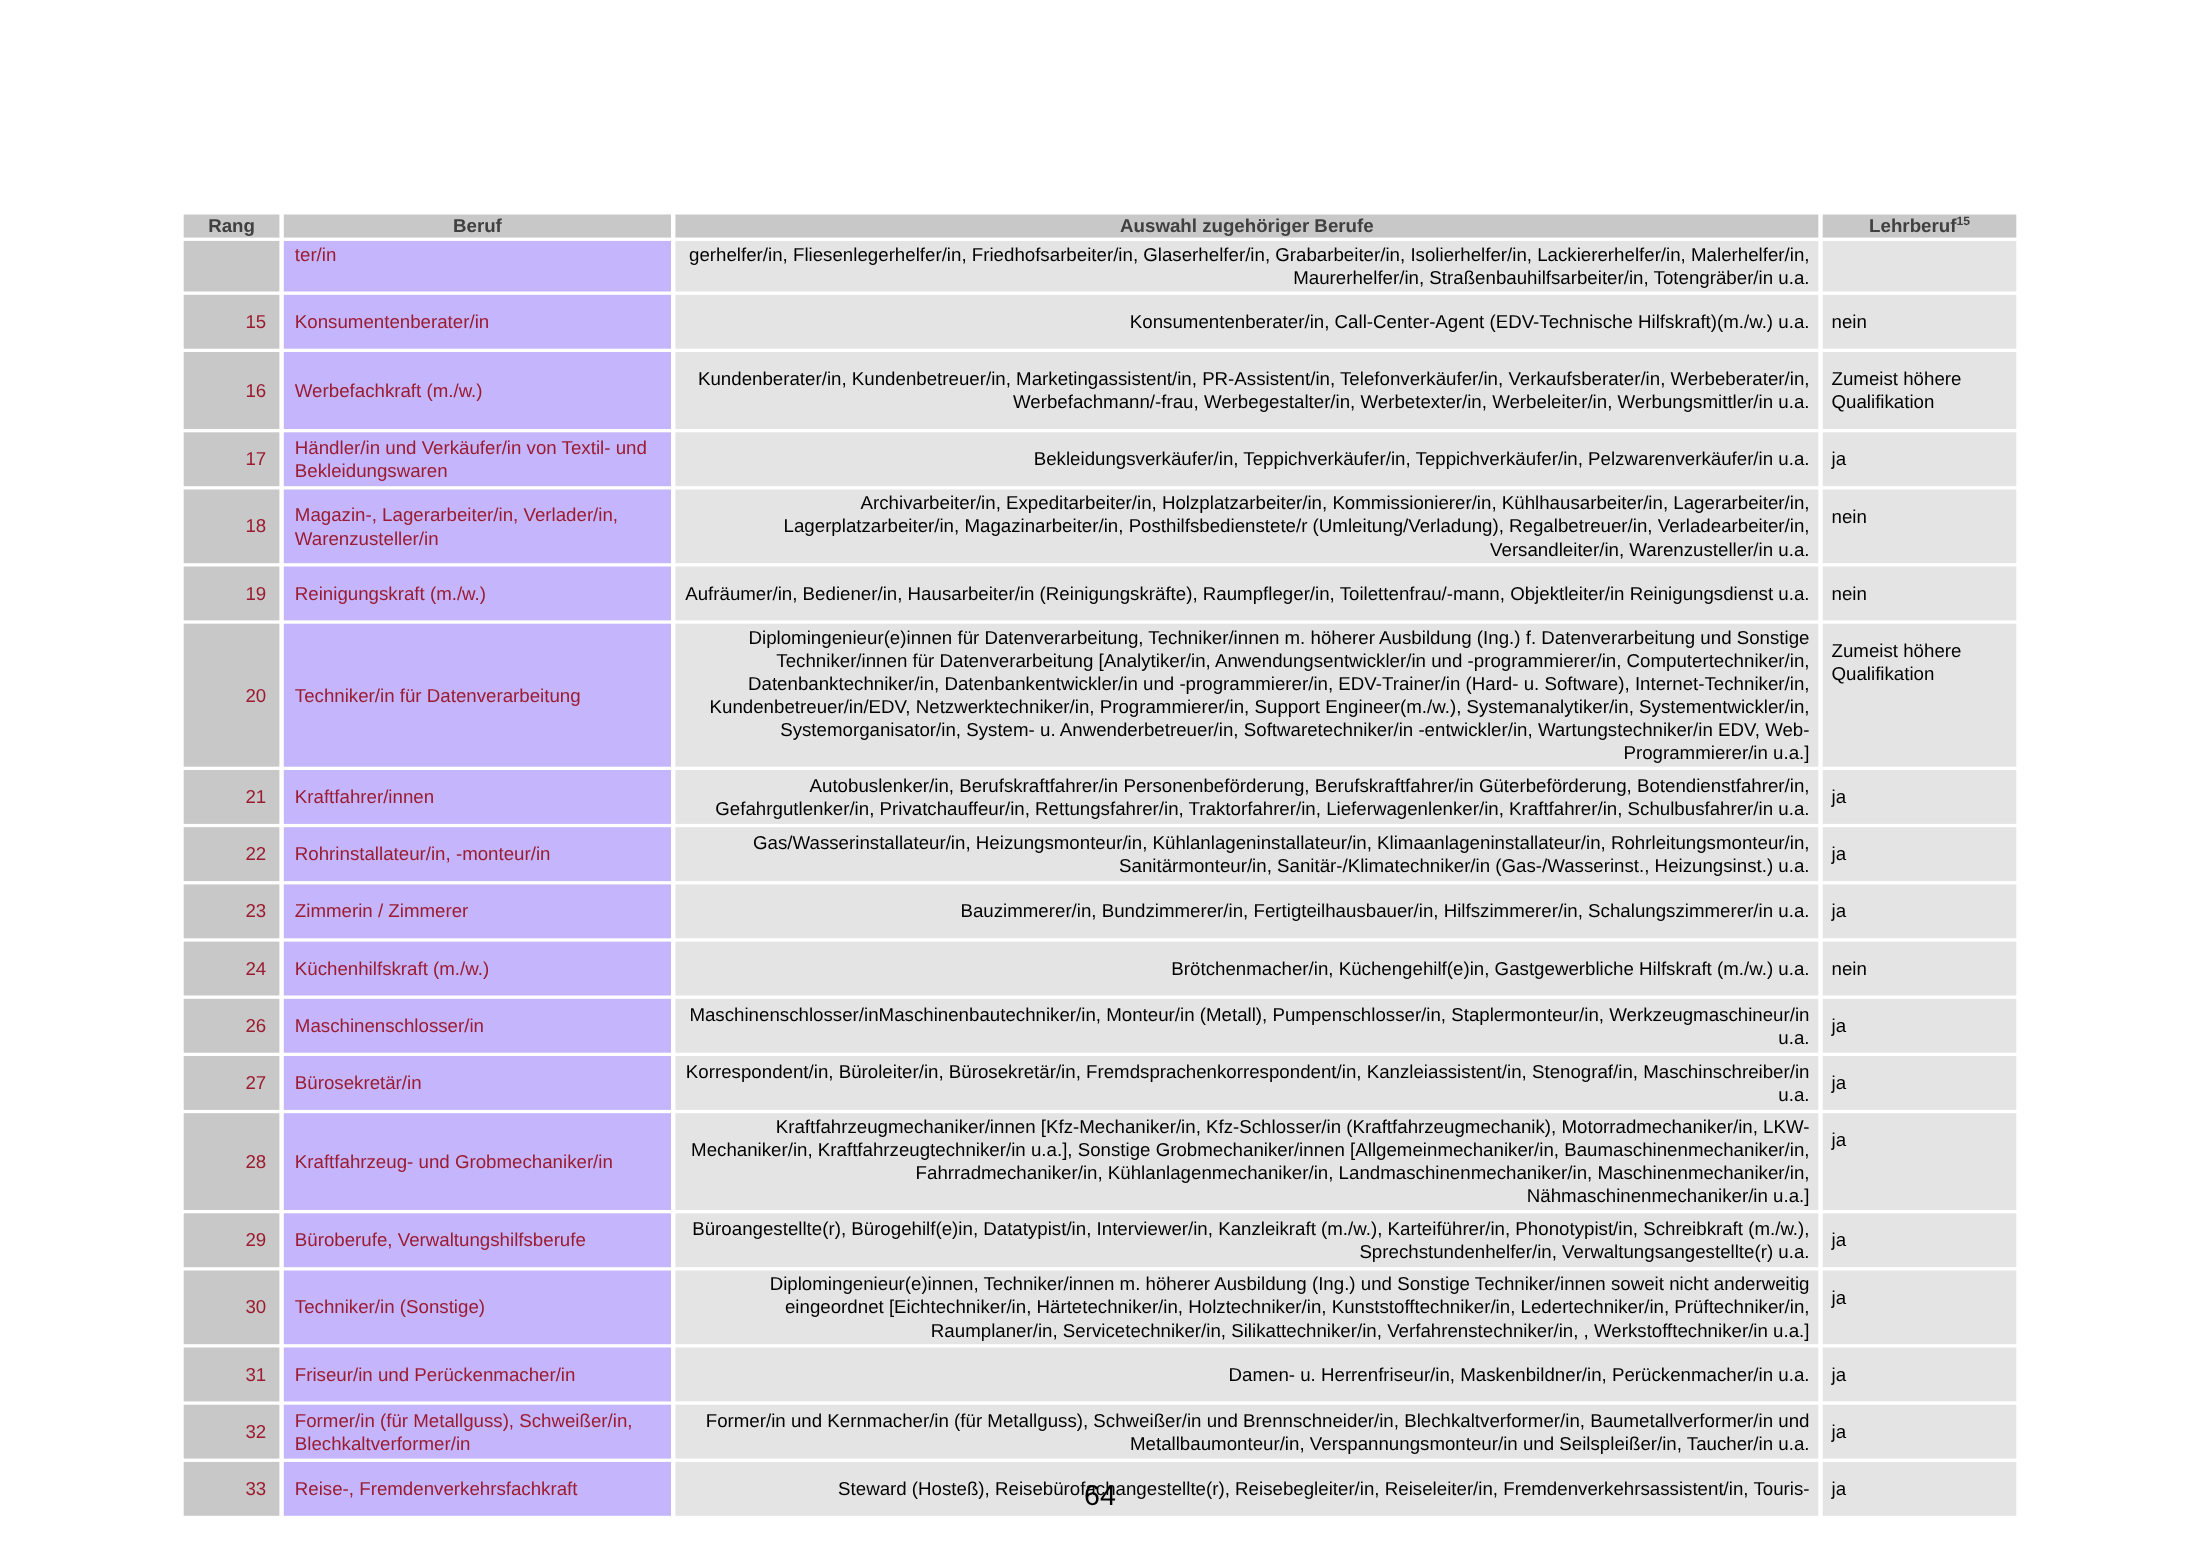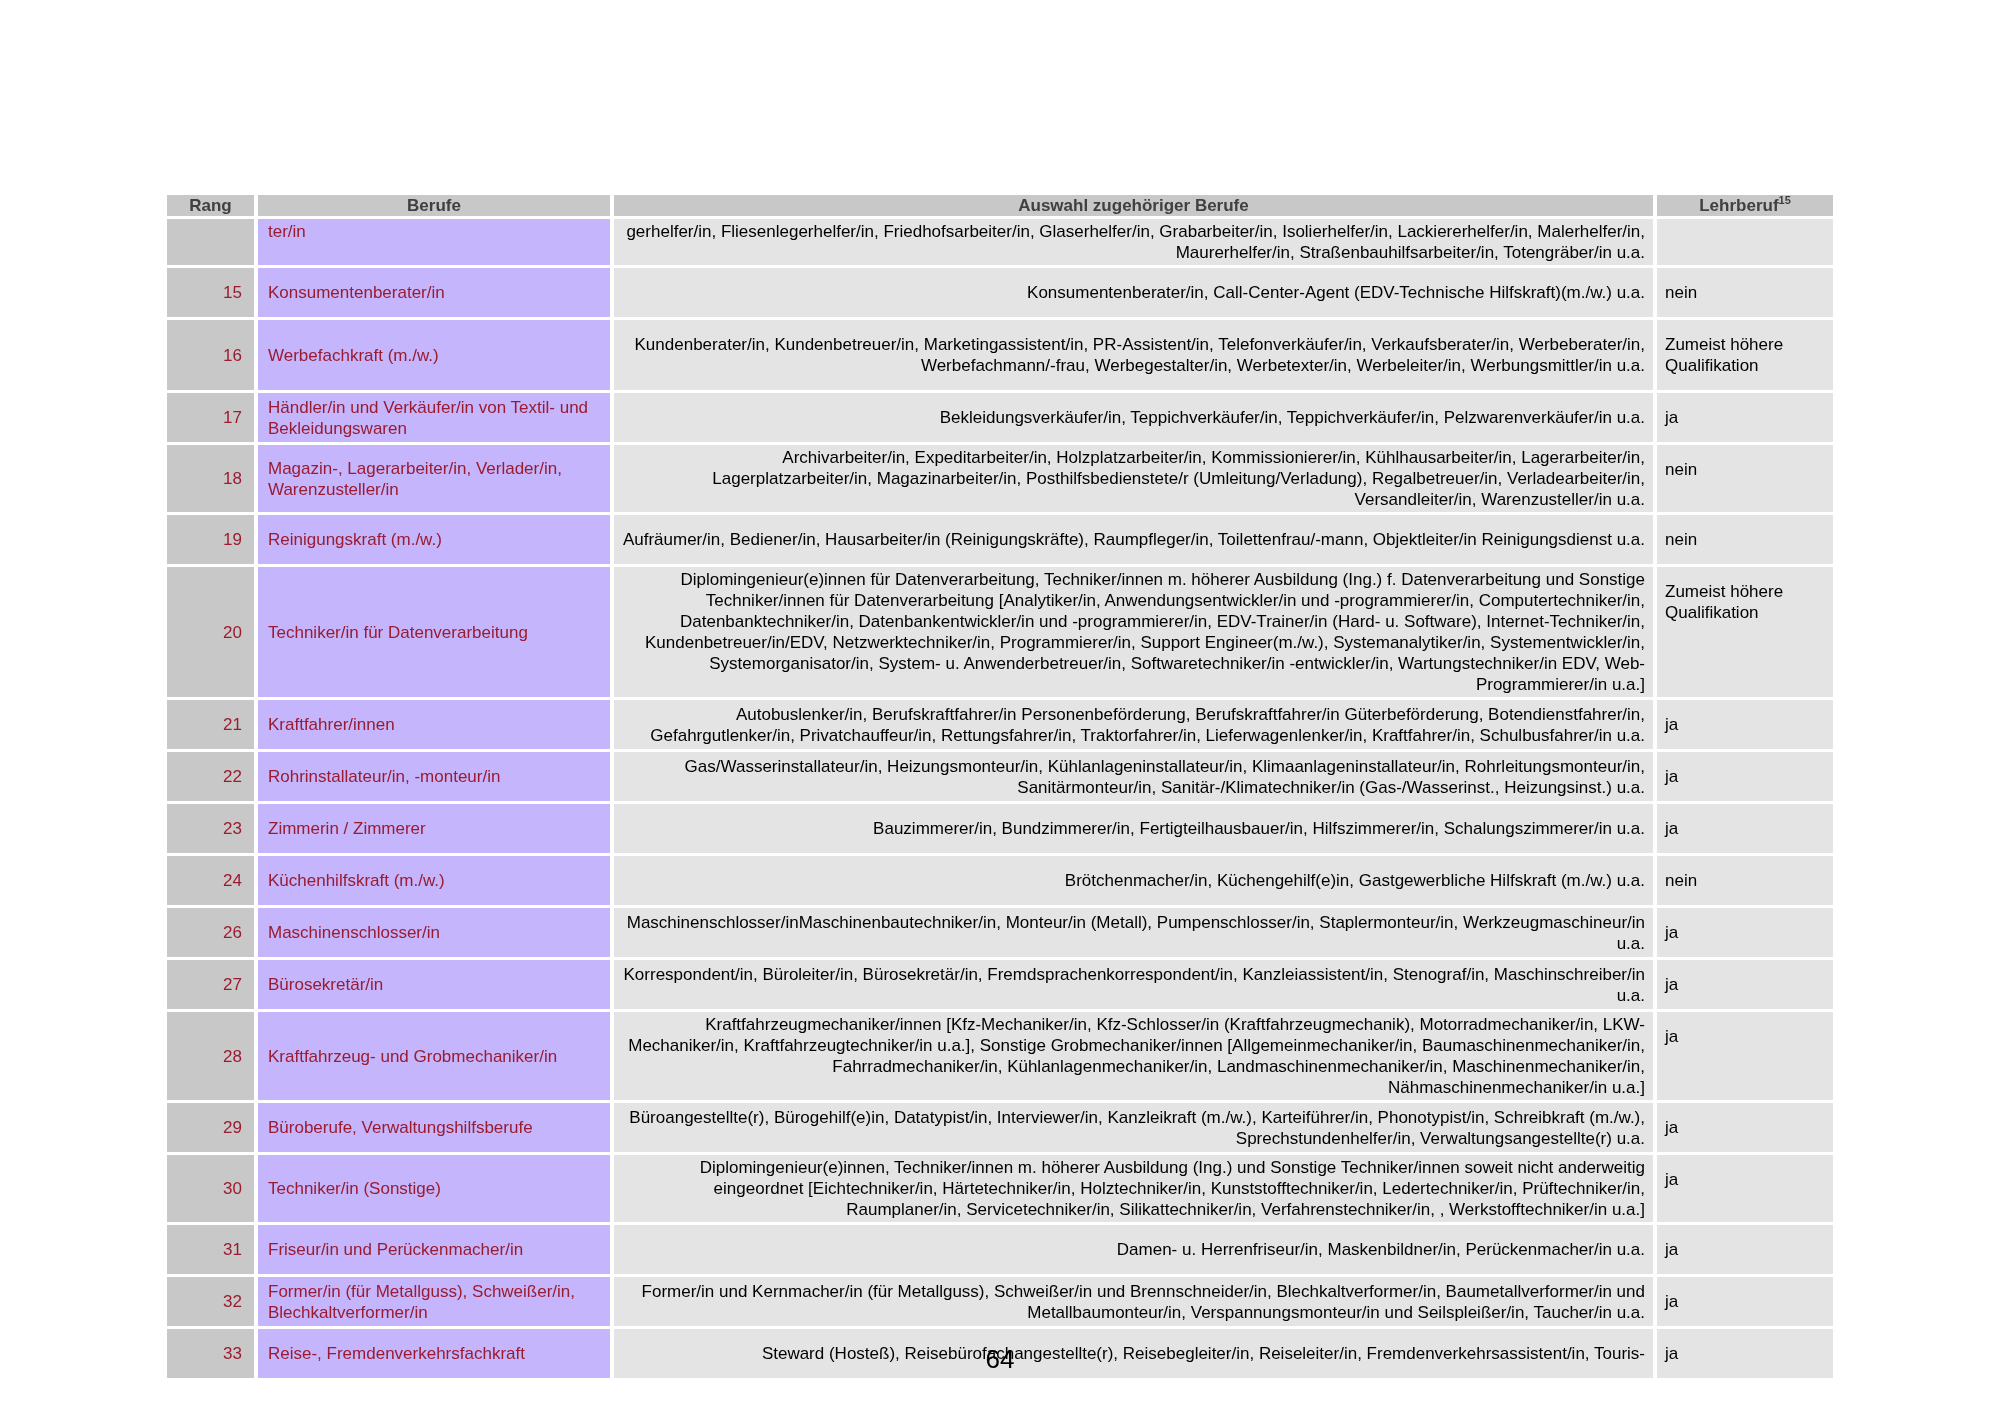--- a/index.html
+++ b/index.html
@@ -87,21 +87,21 @@
   <table class="berufe">
     <colgroup>
       <col style="width:87px">
       <col style="width:352px">
       <col style="width:1039px">
       <col style="width:176px">
     </colgroup>
     <thead>
       <tr>
         <th>Rang</th>
-        <th>Berufe</th>
+        <th>Beruf</th>
         <th>Auswahl zugehöriger Berufe</th>
         <th><span>Lehrberuf</span><sup>15</sup></th>
       </tr>
     </thead>
     <tbody>
         <tr>
           <td class="c-rang"></td>
           <td class="c-beruf">ter/in</td>
           <td class="c-auswahl">gerhelfer/in, Fliesenlegerhelfer/in, Friedhofsarbeiter/in, Glaserhelfer/in, Grabarbeiter/in, Isolierhelfer/in, Lackiererhelfer/in, Malerhelfer/in, Maurerhelfer/in, Straßenbauhilfsarbeiter/in, Totengräber/in u.a.</td>
           <td class="c-lehrberuf"></td>

